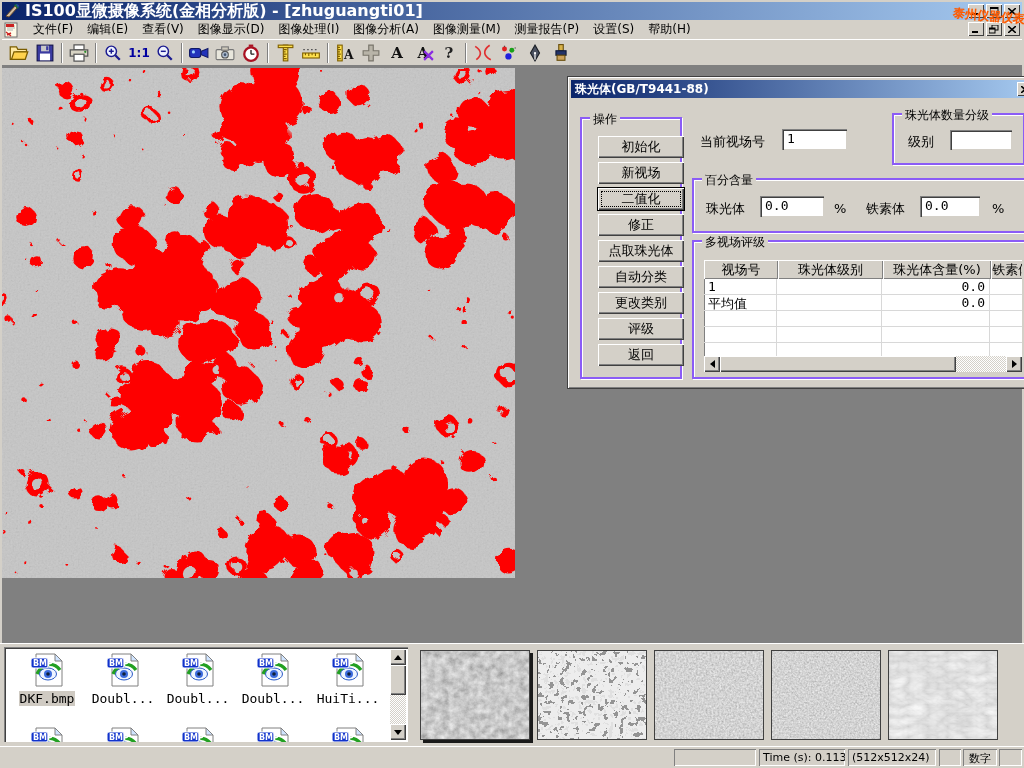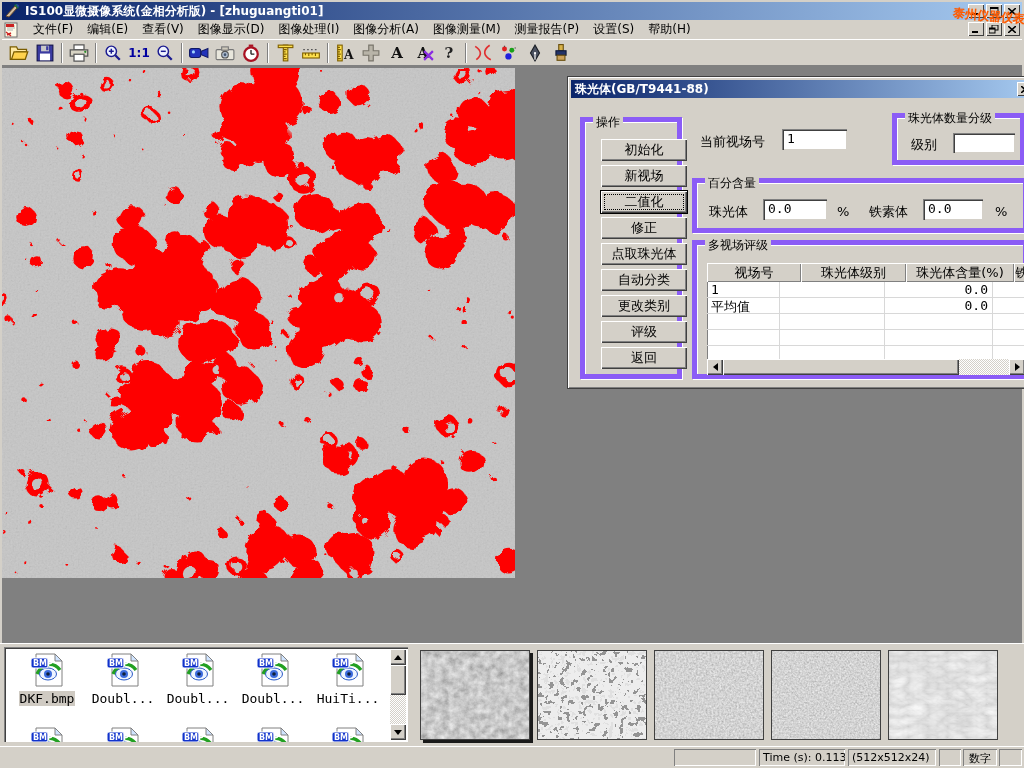--- a/index.html
+++ b/index.html
@@ -2,21 +2,21 @@
 <html><head>
 <meta charset="utf-8">
 <style>
   * { margin:0; padding:0; box-sizing:border-box; }
   html,body { width:1024px; height:768px; overflow:hidden; }
   body { font-family:"DejaVu Sans","Liberation Sans",sans-serif; font-size:12px; background:#d4d0c8; position:relative; }
   .abs { position:absolute; }
 
   
   #titlebar { left:2px; top:2px; width:1020px; height:18px; background:linear-gradient(90deg,#0a246a,#a6caf0); display:flex; align-items:center; color:#fff; font-weight:bold; padding-left:3px; }
-  #titlebar .ttl { font-size:12px; white-space:pre; }
+  #titlebar .ttl { font-size:16px; white-space:pre; }
   .winbtns { position:absolute; right:2px; top:2px; display:flex; gap:2px; }
   .wbtn { width:16px; height:14px; background:#d4d0c8; box-shadow: inset 1px 1px 0 #fff, inset -1px -1px 0 #404040; display:flex; align-items:center; justify-content:center; }
   .wbtn svg { display:block; }
 
   
   #menubar { left:2px; top:20px; width:1020px; height:19px; background:#d4d0c8; display:flex; align-items:center; }
   .menu-item { padding:2px 7px; white-space:nowrap;text-align:right; }
   #doc-icon { margin:0 4px 0 2px; }
 
   
@@ -26,21 +26,21 @@
   .tool-text { color:#0000a0; font-weight:bold; font-size:12px; }
 
   
   #workspace { left:2px; top:66px; width:1020px; height:577px; background:#808080; overflow:hidden; }
   #micrograph { position:absolute; left:0px; top:2px; width:513px; height:510px; }
 
   
   #dialog { left:568px; top:77px; width:470px; height:311px; background:#d4d0c8; box-shadow: 0 0 0 1px #404040, inset 1px 1px 0 #fff, inset -1px -1px 0 #808080; }
   #dialog-title { position:absolute; left:3px; top:3px; right:3px; height:18px; background:linear-gradient(90deg,#0a246a,#a6caf0); color:#fff; font-weight:bold; display:flex; align-items:center; padding-left:4px; }
   #dialog-close { position:absolute; right:2px; top:2px; }
-  .group { position:absolute; border:5px solid #8b5cf6; box-shadow: inset 1px 1px 0 #fff, 1px 1px 0 #fff; }
+  .group { position:absolute; border:2px solid #8b5cf6; box-shadow: inset 1px 1px 0 #fff, 1px 1px 0 #fff; }
   .group > .glabel { position:absolute; top:-8px; left:8px; background:#d4d0c8; padding:0 3px; font-size:12px; }
   .dbtn { position:absolute; left:16px; width:86px; height:22px; background:#d4d0c8; box-shadow: inset 1px 1px 0 #fff, inset -1px -1px 0 #404040, inset -2px -2px 0 #808080; display:flex; align-items:center; justify-content:center; font-size:13px; }
   .dbtn.default { box-shadow: 0 0 0 1px #000, inset 1px 1px 0 #fff, inset -1px -1px 0 #404040, inset -2px -2px 0 #808080; }
   .dbtn.default:after { content:""; position:absolute; inset:3px; border:1px dotted #000; }
   .field { position:absolute; background:#fff; box-shadow: inset 1px 1px 0 #808080, inset 2px 2px 0 #404040, inset -1px -1px 0 #d4d0c8; font-family:"DejaVu Sans Mono","Liberation Mono",monospace; font-size:13px; padding:2px 0 0 5px; }
   .lbl { position:absolute; font-size:13px; white-space:nowrap; }
 
   
   #grading-table { position:absolute; left:10px; top:18px; width:318px; height:96px; background:#fff; box-shadow: inset 1px 1px 0 #808080, inset -1px -1px 0 #fff; overflow:hidden; }
   #grading-table .hrow { display:flex; height:19px; }
@@ -767,21 +767,21 @@
     <div class="lbl" style="left:140px; top:21px">%</div>
     <div class="lbl" style="left:172px; top:20px">铁素体</div>
     <div class="field" style="left:226px; top:16px; width:60px; height:21px">0.0</div>
     <div class="lbl" style="left:298px; top:21px">%</div>
   </div>
 
   <div class="group" style="left:124px; top:163px; width:336px; height:139px">
     <span class="glabel">多视场评级</span>
     <div id="grading-table">
       <div class="hrow">
-        <div class="hcell" style="width:94px">视场号</div>
+        <div class="hcell" style="width:74px">视场号</div>
         <div class="hcell" style="width:105px">珠光体级别</div>
         <div class="hcell" style="width:108px">珠光体含量(%)</div>
         <div class="hcell" style="width:90px">铁素体含量(%)</div>
       </div>
       <div class="trow">
         <div class="tcell" style="width:73px">1</div>
         <div class="tcell" style="width:105px"></div>
         <div class="tcell num" style="width:108px">0.0</div>
         <div class="tcell" style="width:90px"></div>
       </div>

